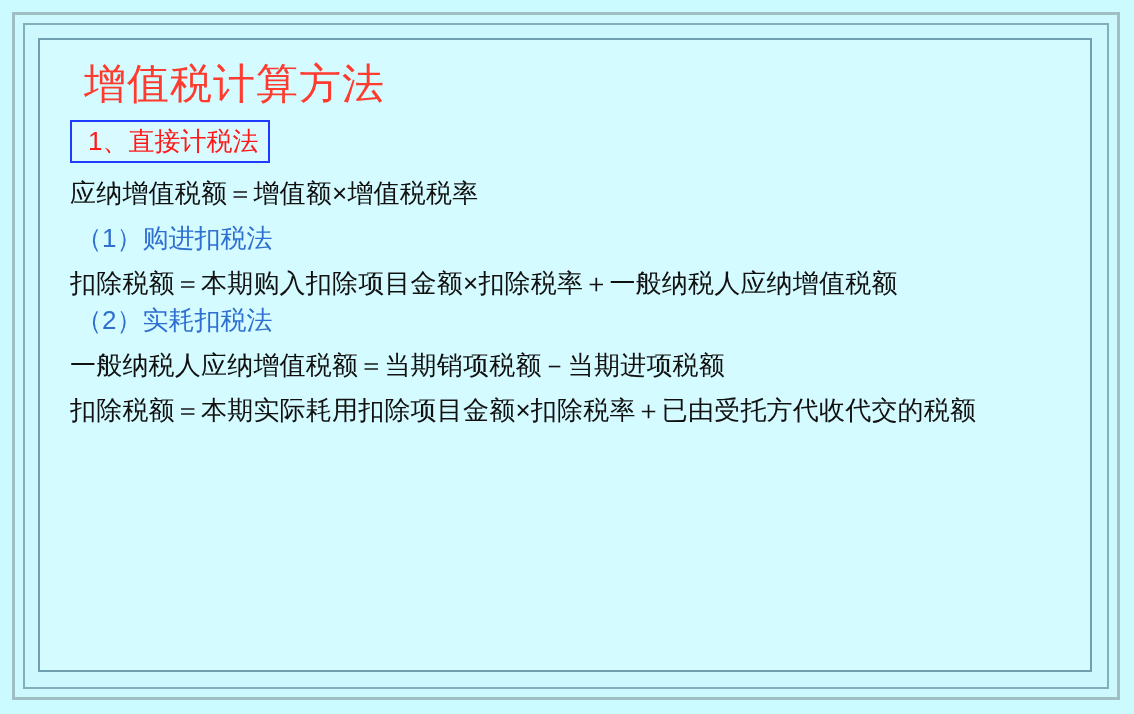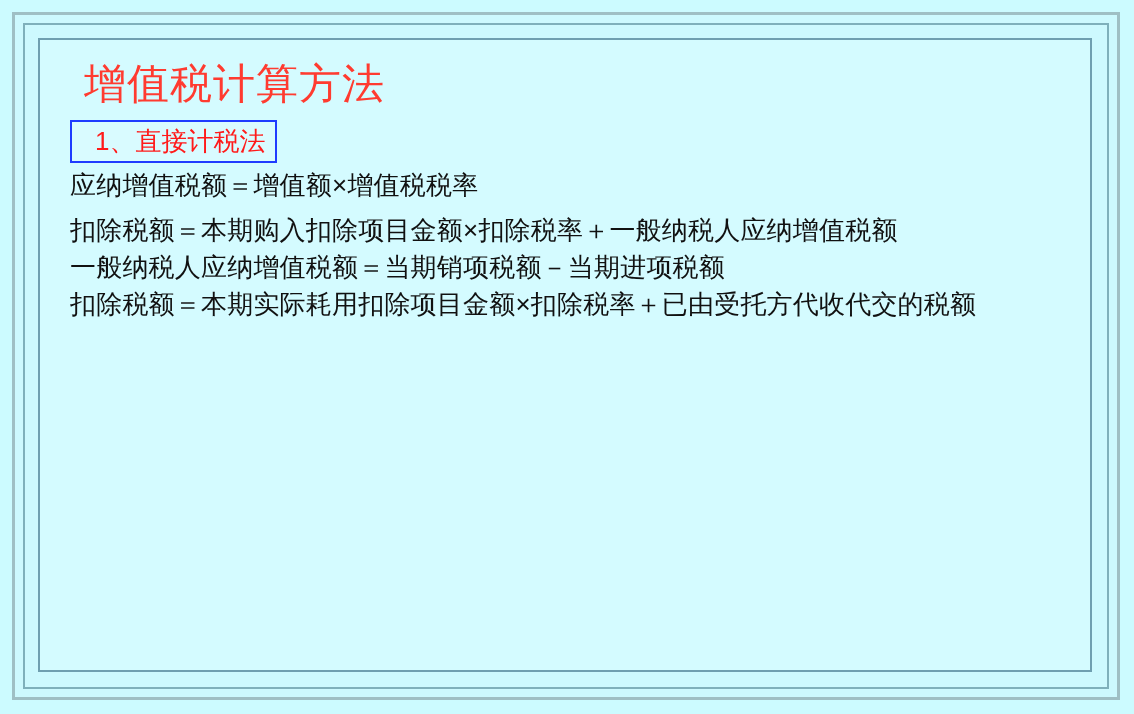--- a/index.html
+++ b/index.html
@@ -63,30 +63,30 @@
     margin: 6px 0 4px 18px;
     letter-spacing: 1px;
     white-space: nowrap;
   }
   .section-head {
     display: inline-block;
     color: #ff1a1a;
     font-size: 26px;
     line-height: 30px;
     border: 2px solid #1f3bff;
-    padding: 4px 10px 5px 23px;
+    padding: 4px 10px 5px 16px;
     margin: 6px 0 4px 4px;
     background: #d9fbff;
     white-space: nowrap;
   }
   .body-line {
     color: #111111;
     font-size: 26px;
     line-height: 37px;
-    margin: 0 0 0 4px;
+    margin: 8px 0 0 4px;
     letter-spacing: 0.2px;
   }
   .sub-head {
     color: #2f6fd0;
     font-size: 26px;
     line-height: 37px;
     margin: 0 0 0 10px;
   }
   .spacer-sm { height: 6px; }
   .block { margin-bottom: 2px; }
@@ -106,23 +106,25 @@
     <div class="block">
       <div class="section-head">1、直接计税法</div>
       <div class="body-line">应纳增值税额＝增值额×增值税税率</div>
     </div>
 
     <div class="spacer-sm"></div>
 
     <div class="block">
 
       <div>
+        <div class="sub-head">（1）购进扣税法</div>
         <div class="body-line">扣除税额＝本期购入扣除项目金额×扣除税率＋一般纳税人应纳增值税额</div>
       </div>
 
       <div>
+        <div class="sub-head">（2）实耗扣税法</div>
         <div class="body-line">一般纳税人应纳增值税额＝当期销项税额－当期进项税额</div>
         <div class="body-line">扣除税额＝本期实际耗用扣除项目金额×扣除税率＋已由受托方代收代交的税额</div>
       </div>
     </div>
 
   </div>
 </div>
 
 </body></html>

